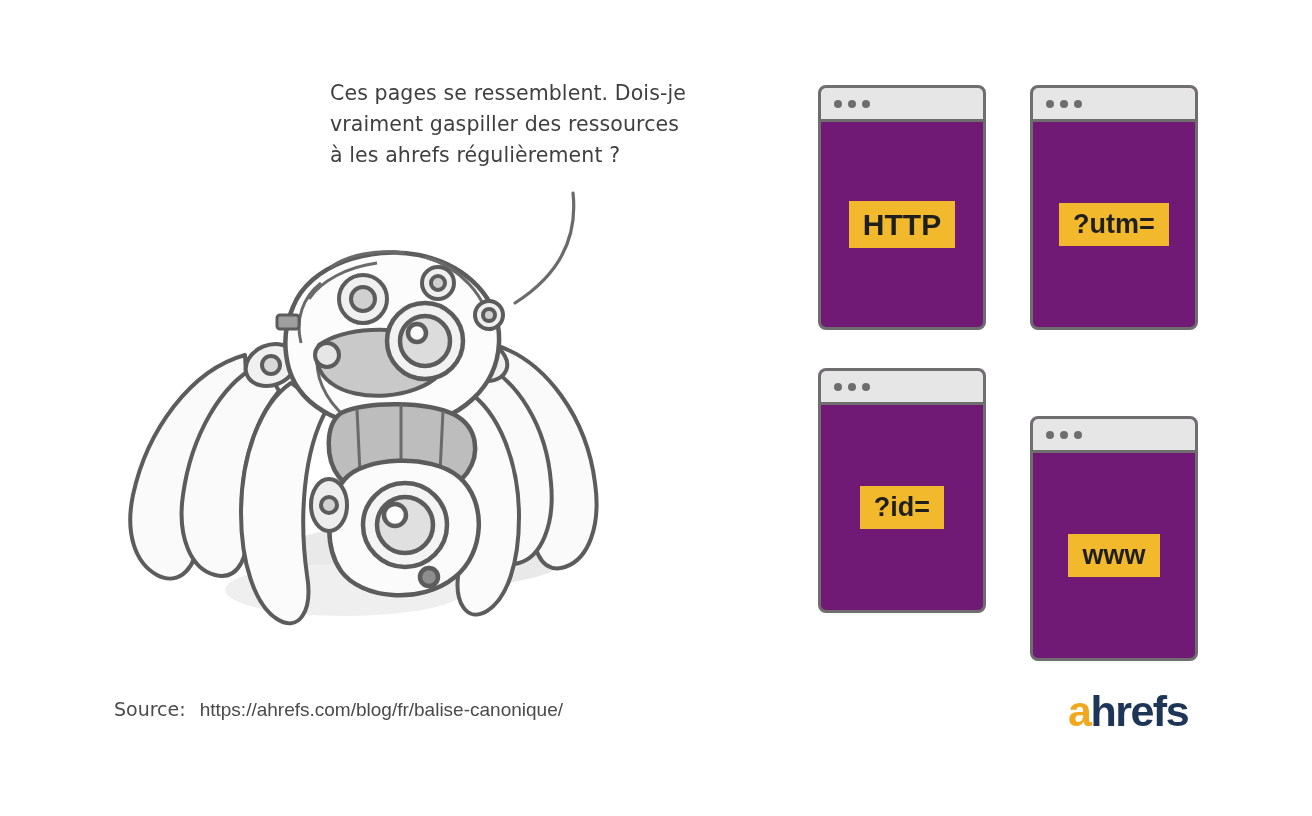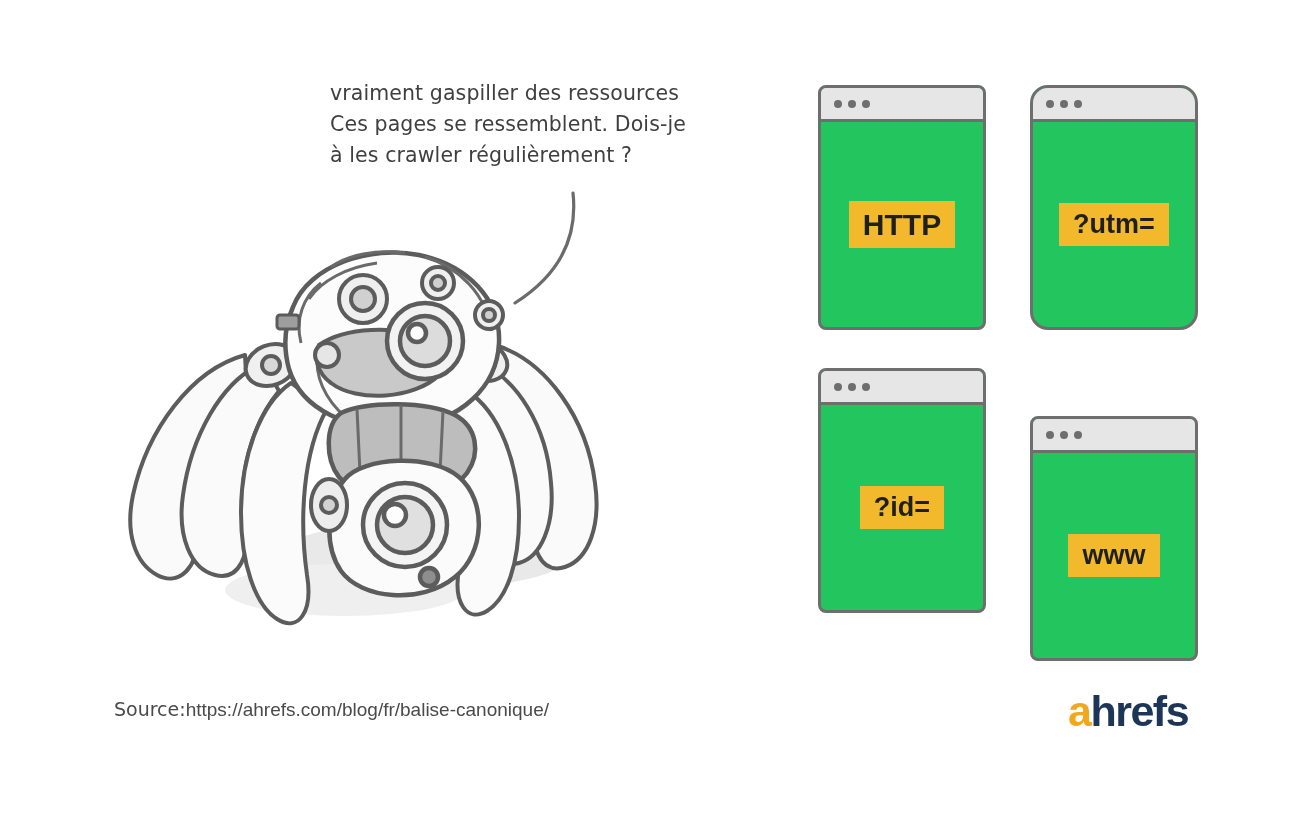--- a/index.html
+++ b/index.html
@@ -48,21 +48,21 @@
     height: 470px;
   }
 
   
   .browser-card {
     position: absolute;
     width: 168px;
     height: 245px;
     border: 3px solid #6e6e6e;
     border-radius: 8px;
-    background: #22c55e;
+    background: #701a75;
     box-sizing: border-box;
     display: flex;
     flex-direction: column;
     overflow: hidden;
   }
   .browser-chrome {
     height: 34px;
     background: #e6e6e6;
     border-bottom: 3px solid #6e6e6e;
     display: flex;
@@ -90,31 +90,32 @@
     font-family: "Liberation Sans", sans-serif;
     font-weight: bold;
     font-size: 30px;
     padding: 7px 14px;
     white-space: nowrap;
     line-height: 1.1;
   }
   .tag.small { font-size: 27px; }
 
   #card-http  { left: 818px; top: 85px;  }
-  #card-utm   { left: 1030px; top: 85px; border-radius: 18px; }
+  #card-utm   { left: 1030px; top: 85px; }
   #card-id    { left: 818px; top: 368px; }
   #card-www   { left: 1030px; top: 368px; margin-top: 48px;}
 
   
   #source-line {
     position: absolute;
     left: 114px;
     top: 698px;
     display: flex;
     align-items: baseline;
+    gap: 14px;
   }
   #source-label {
     font-family: "DejaVu Sans", sans-serif;
     font-size: 19px;
     color: #4a4a4a;
   }
   #source-url {
     font-family: Liberation Sans, sans-serif;
     font-size: 19px;
     color: #4a4a4a;
@@ -132,23 +133,23 @@
     letter-spacing: -1.5px;
     line-height: 1;
     color: #1d3557;
   }
   #brand-logo .accent { color: #f2a81d; }
 </style>
 </head>
 <body>
 
 <div id="speech-bubble">
+  <div class="bubble-line">Ces pages se ressemblent. Dois-je</div>
   <div class="bubble-line">vraiment gaspiller des ressources</div>
-  <div class="bubble-line">Ces pages se ressemblent. Dois-je</div>
-  <div class="bubble-line">à les crawler régulièrement ?</div>
+  <div class="bubble-line">à les ahrefs régulièrement ?</div>
 </div>
 
 <svg id="bubble-tail" viewBox="0 0 130 135">
   <path d="M118 8 C 122 45, 112 85, 60 118" fill="none" stroke="#6b6b6b" stroke-width="3.2" stroke-linecap="round"></path>
 </svg>
 
 <svg id="robot-illustration" viewBox="0 0 570 470">
 
   <ellipse cx="330" cy="360" rx="145" ry="34" fill="#e9e9e9"></ellipse>
   <ellipse cx="250" cy="395" rx="120" ry="26" fill="#efefef"></ellipse>

